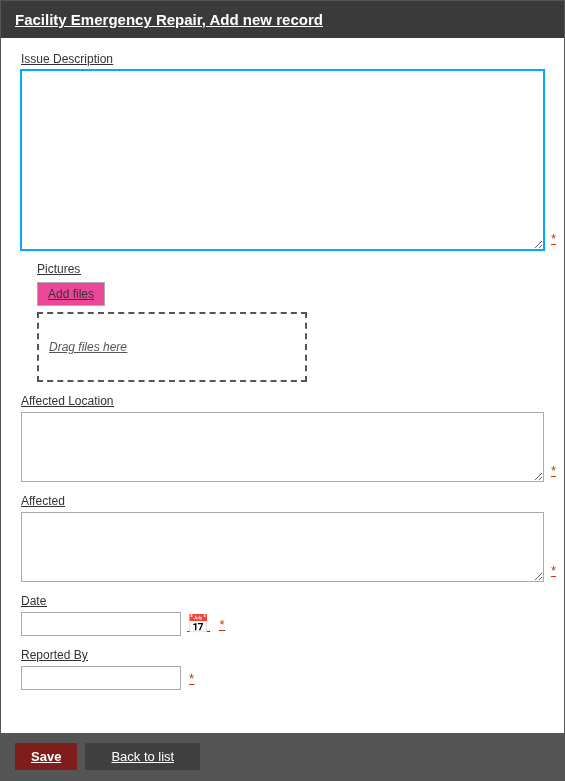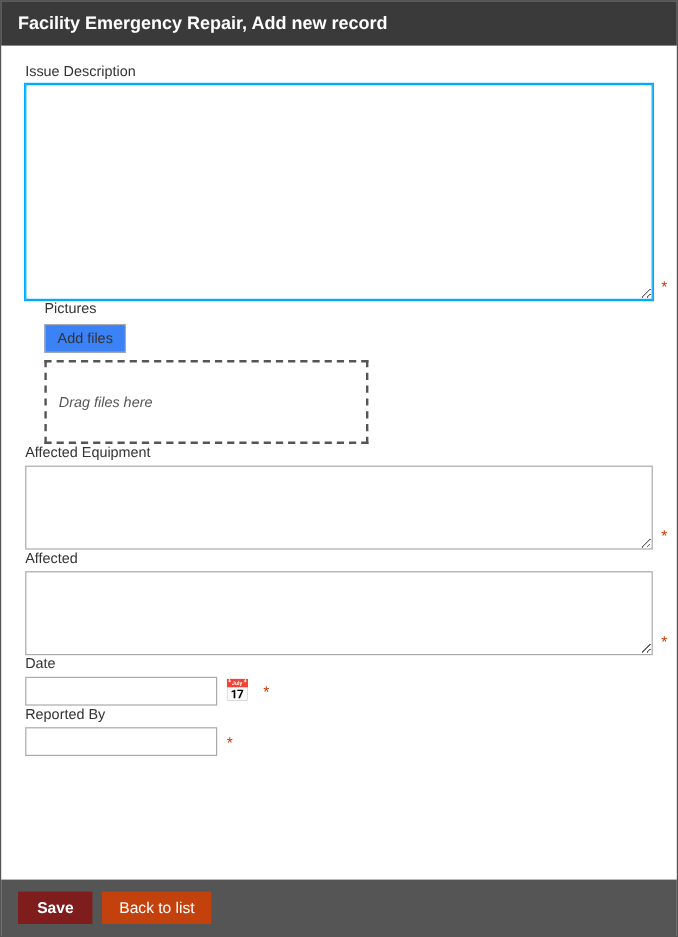--- a/index.html
+++ b/index.html
@@ -1,18 +1,19 @@
 <!DOCTYPE html>
 <html><head>
   <meta charset="utf-8">
   <style>
     * {
       box-sizing: border-box;
       margin: 0;
       padding: 0;
+      text-decoration: underline;
     }
 
     body {
       font-family: Arial, sans-serif;
       font-size: 13px;
       background: #ccc;
       display: flex;
       justify-content: center;
       align-items: flex-start;
     }
@@ -32,20 +33,21 @@
       padding: 10px 14px;
       font-size: 15px;
       font-weight: bold;
     }
 
     .page-content {
       padding: 14px 20px;
       flex: 1;
       display: flex;
       flex-direction: column;
+      gap: 12px;
     }
 
     .field-group {
       display: flex;
       flex-direction: column;
       gap: 4px;
     }
 
     .field-label {
       font-size: 12px;
@@ -98,21 +100,21 @@
     }
 
     .pictures-section {
       display: flex;
       flex-direction: column;
       gap: 6px;
       margin-left: 16px;
     }
 
     .add-files-btn {
-      background: #3b82f6;
+      background: #ec4899;
       border: 1px solid #aaa;
       padding: 4px 10px;
       cursor: pointer;
       font-size: 12px;
       color: #333;
       display: inline-block;
     }
 
     .drag-drop-area {
       border: 2px dashed #555;
@@ -175,24 +177,24 @@
       background: #7f1d1d;
       color: #fff;
       border: none;
       padding: 6px 16px;
       cursor: pointer;
       font-size: 13px;
       font-weight: bold;
     }
 
     .back-to-list-btn {
-      background: #c2410c;
+      background: #404040;
       color: #fff;
       border: none;
-      padding: 6px 14px;
+      padding: 6px 26px;
       cursor: pointer;
       font-size: 13px;
     }
 
     
     .cal-icon-unicode {
       font-size: 18px;
       color: #555;
     }
   </style>
@@ -219,21 +221,21 @@
       <label class="field-label">Pictures</label>
       <div>
         <button class="add-files-btn">Add files</button>
       </div>
       <div class="drag-drop-area">
         <span>Drag files here</span>
       </div>
     </div>
 
     <div class="field-group">
-      <label class="field-label">Affected Equipment</label>
+      <label class="field-label">Affected Location</label>
       <div class="textarea-row">
         <textarea class="affected-equipment-textarea" style=""></textarea>
         <span class="required-star">*</span>
       </div>
     </div>
 
     <div class="field-group">
       <label class="field-label">Affected</label>
       <div class="textarea-row">
         <textarea class="location-textarea" style=""></textarea>

